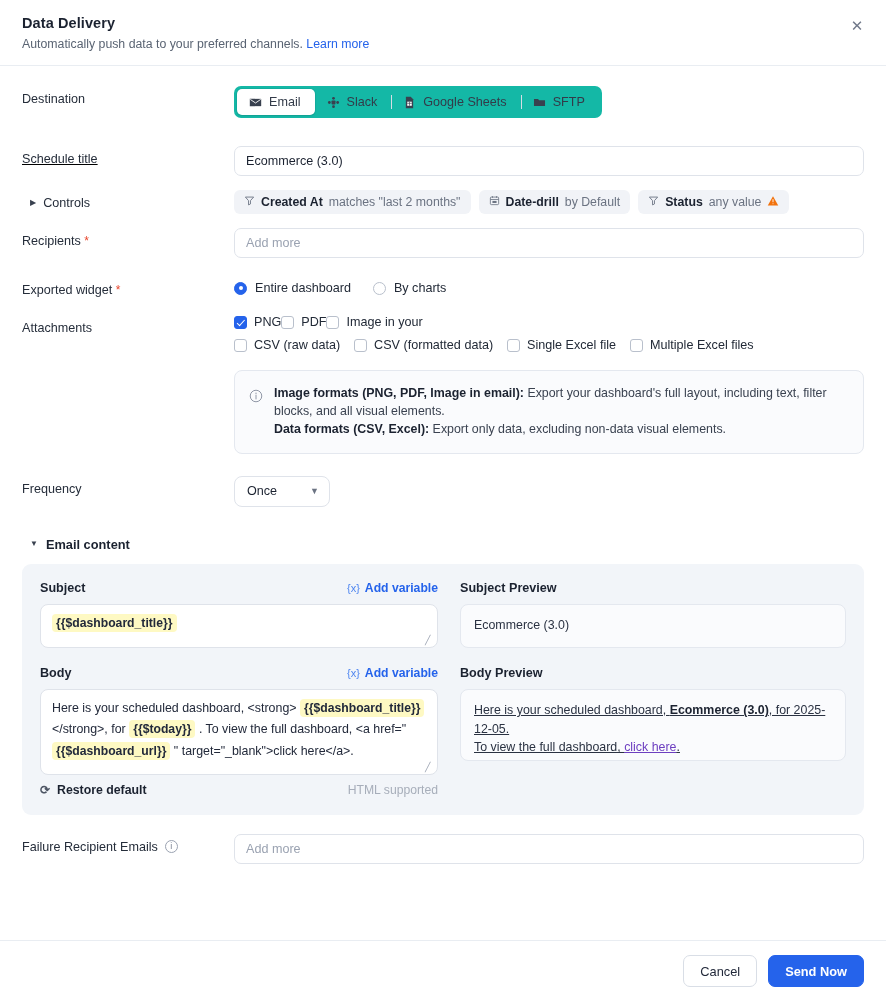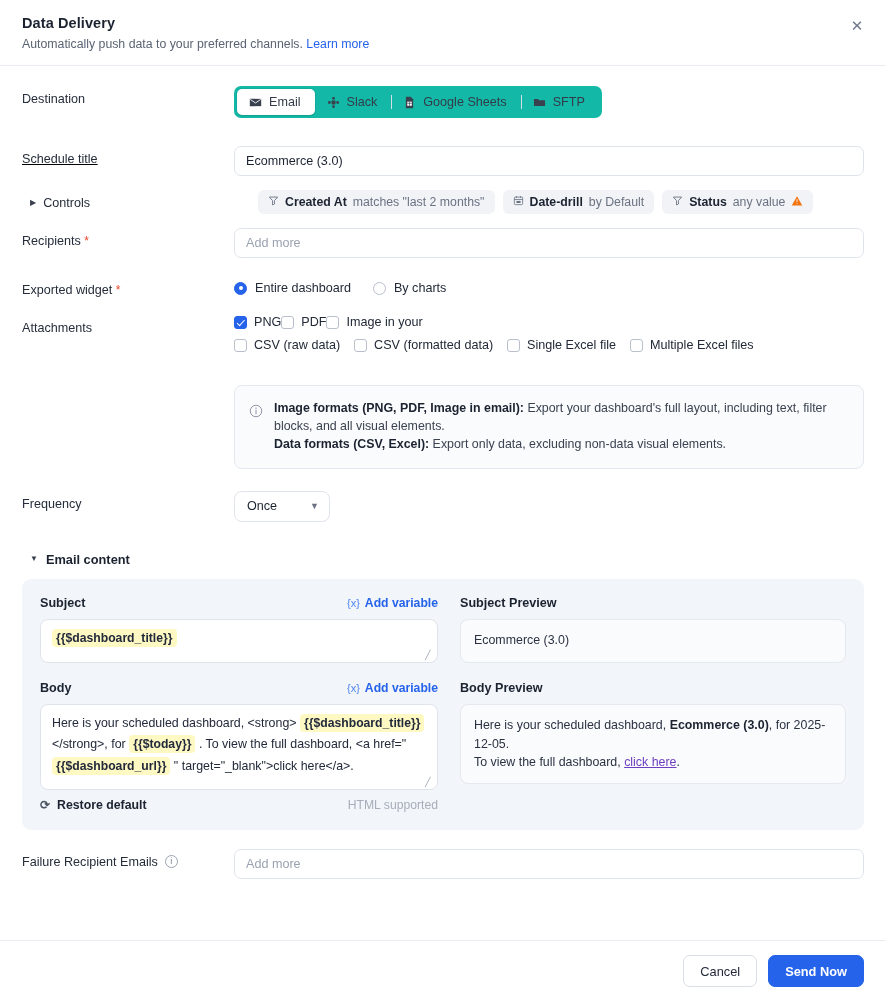--- a/index.html
+++ b/index.html
@@ -106,21 +106,21 @@
     padding: 0 11px;
     font-family: inherit;
     outline: none;
   }
   .tinput::placeholder { color: #9aa2b1; }
 
   
   .r-ctrls { margin-top: 14px; }
   .lbl-ctrl { display: flex; align-items: center; gap: 7px; padding-left: 8px; }
   .caret-r { color: #39414f; font-size: 8px; line-height: 1; }
-  .chips { display: flex; gap: 8px; flex-wrap: wrap; margin-left: 24px; }
+  .chips { display: flex; gap: 8px; flex-wrap: wrap; }
   .chip {
     display: inline-flex; align-items: center; gap: 6px;
     background: #f1f3f7; border-radius: 6px;
     padding: 5px 10px; font-size: 12.3px; color: #6b7382;
     cursor: pointer; white-space: nowrap;
   }
   .chip b { color: #1b2230; font-weight: bold; }
   .chip .warn { color: #f2720c; font-size: 11.5px; }
 
   
@@ -160,21 +160,21 @@
   .ck.on { background: #2563eb; border-color: #2563eb; }
   .ck.on::after {
     content: ""; position: absolute; left: 4px; top: 1px;
     width: 3px; height: 6.5px;
     border: solid #fff; border-width: 0 1.6px 1.6px 0;
     transform: rotate(42deg);
   }
 
   
   .infobox {
-    margin-top: 33px;
+    margin-top: 18px;
     border: 1px solid #e4e8ef;
     border-radius: 8px;
     background: #fafbfd;
     padding: 14px 16px 14px 14px;
     display: flex; gap: 10px;
     line-height: 1.45;
   }
   .infobox .ibody { font-size: 12.4px; color: #3a4250; }
   .infobox b { color: #1b2230; }
   .i-icon { flex: 0 0 15px; color: #8b93a2; padding-top: 1px; }
@@ -238,21 +238,21 @@
     font-weight: bold; font-size: 12.2px;
     white-space: nowrap;
   }
 
   .preview {
     border: 1px solid #e4e8ef; border-radius: 8px; background: #fafbfd;
     padding: 11px 13px;
     font-size: 12.4px; color: #2a3242; line-height: 1.5;
   }
   .preview.subj { height: 44px; }
-  .preview.bodyp { height: 80px; }
+  .preview.bodyp { height: 72px; text-decoration: underline; }
   .preview b { color: #1b2230; }
   .preview a { color: #6d3fc0; text-decoration: underline; }
 
   .ftools {
     display: flex; align-items: center; justify-content: space-between;
     margin-top: 8px;
   }
   .restore {
     display: inline-flex; align-items: center; gap: 7px;
     font-size: 12.3px; font-weight: bold; color: #1b2230; cursor: pointer;

